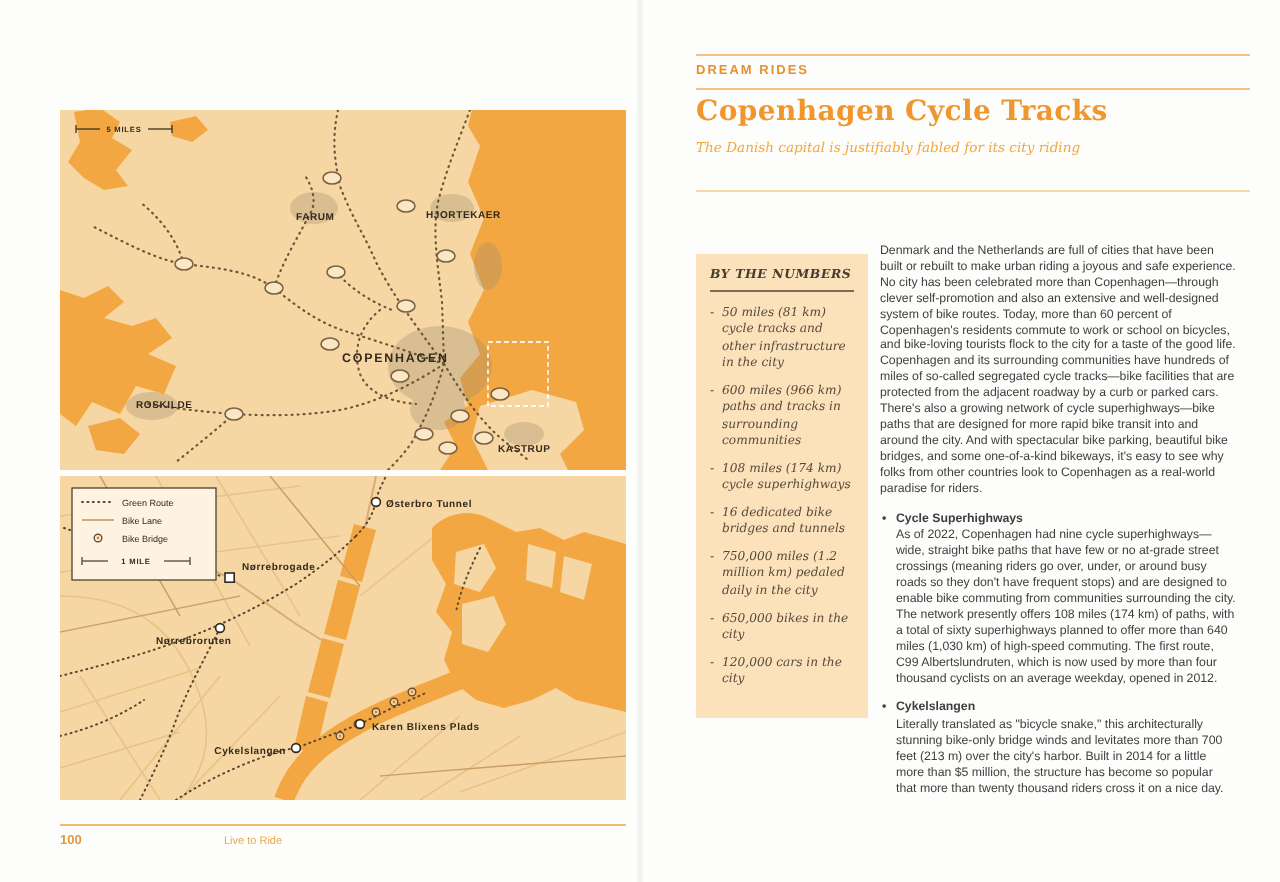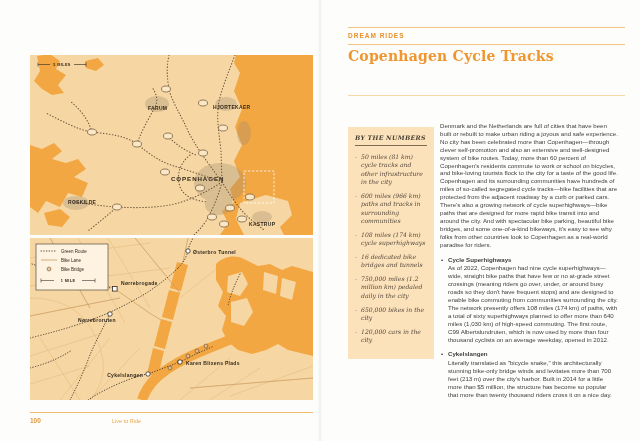--- a/index.html
+++ b/index.html
@@ -240,20 +240,21 @@
     <span class="folio folio-l">100</span>
     <span class="running running-l">Live to Ride</span>
   </div>
 
   <div class="page page-right">
 
     <div class="r-rule r-rule1"></div>
     <div class="eyebrow">DREAM RIDES</div>
     <div class="r-rule r-rule2"></div>
     <h1 class="title" style="margin:0">Copenhagen Cycle Tracks</h1>
+    <div class="subtitle">The Danish capital is justifiably fabled for its city riding</div>
     <div class="r-rule r-rule3"></div>
 
     <aside class="numbox">
       <div class="numbox-title">BY THE NUMBERS</div>
       <div class="numbox-rule"></div>
       <div class="numitem">50 miles (81 km) cycle tracks and other infrastructure in the city</div>
       <div class="numitem">600 miles (966 km) paths and tracks in surrounding communities</div>
       <div class="numitem">108 miles (174 km) cycle superhighways</div>
       <div class="numitem">16 dedicated bike bridges and tunnels</div>
       <div class="numitem">750,000 miles (1.2 million km) pedaled daily in the city</div>

